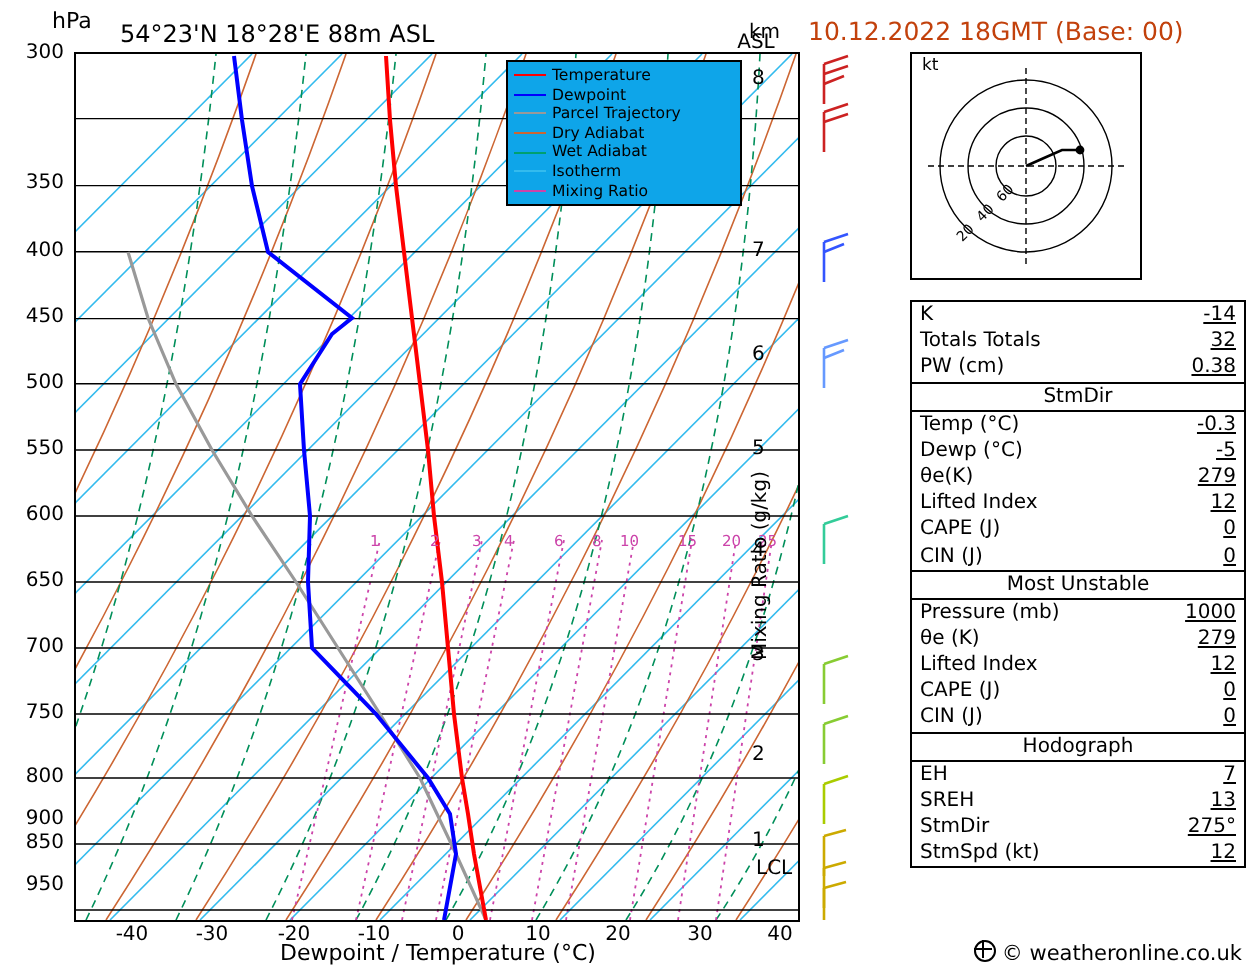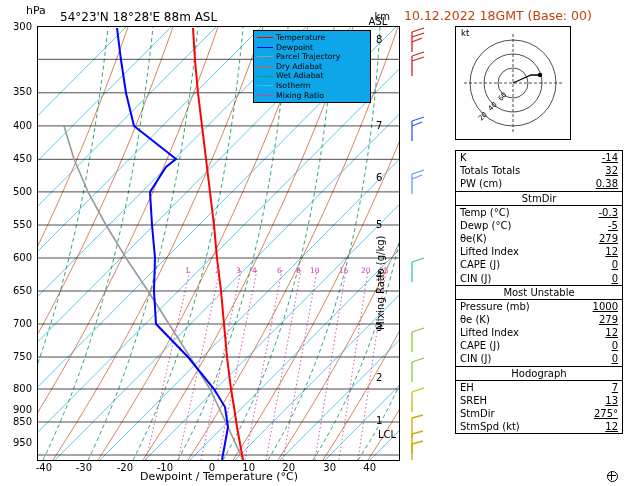--- a/index.html
+++ b/index.html
@@ -9,21 +9,21 @@
   #hpa-label{left:26px;top:4px;font-size:11px;color:#000;}
   #station-title{left:60px;top:10px;font-size:12px;color:#000;white-space:nowrap;}
   #km-label{left:366px;top:11px;font-size:10px;color:#000;text-align:right;width:24px;}
   #asl-label{left:366px;top:16px;font-size:10px;color:#000;text-align:center;width:24px;}
   #run-title{left:404px;top:8px;font-size:12.5px;color:#c2410c;white-space:nowrap;}
   
   #plot{left:37px;top:26px;width:363px;height:435px;border:1px solid #000;box-sizing:border-box;overflow:hidden;background:#fff;}
   #plotsvg{position:absolute;left:0;top:0;}
   
   .ylab{position:absolute;font-size:10px;color:#000;text-align:right;width:32px;left:0;}
-  .xlab{position:absolute;font-size:10px;color:#000;text-align:right;width:30px;}
+  .xlab{position:absolute;font-size:10px;color:#000;text-align:center;width:30px;margin-left:29px;}
   #xaxis-title{left:140px;top:470px;font-size:11px;color:#000;}
   #mixing-title{left:375px;top:200px;font-size:10px;color:#000;transform:rotate(-90deg);transform-origin:left top;white-space:nowrap;}
   .kmlab{position:absolute;font-size:10px;color:#000;left:376px;}
   #lcl-label{left:378px;top:429px;font-size:10px;color:#000;}
   
   #legend{left:252px;top:29px;width:118px;background:#0ea5e9;border:1px solid #000;padding:2px 3px;box-sizing:border-box;}
   #legend .row{display:flex;align-items:center;height:9.6px;}
   #legend .swatch{width:16px;height:0;border-top-width:1.6px;border-top-style:solid;margin-right:3px;flex:0 0 16px;}
   #legend .lbl{font-size:7.8px;color:#000;line-height:9.6px;white-space:nowrap;}
   
@@ -376,13 +376,13 @@
   <div class="trow">
       <span class="k">StmDir</span>
       <span class="v">275°</span>
     </div>
   <div class="trow">
       <span class="k">StmSpd (kt)</span>
       <span class="v">12</span>
     </div>
 </div>
 
-<div class="abs" id="footer"><span id="globe"></span></div>
+<div class="abs" id="footer"><span id="globe"></span><span>© weatheronline.co.uk</span></div>
 
 </body></html>

